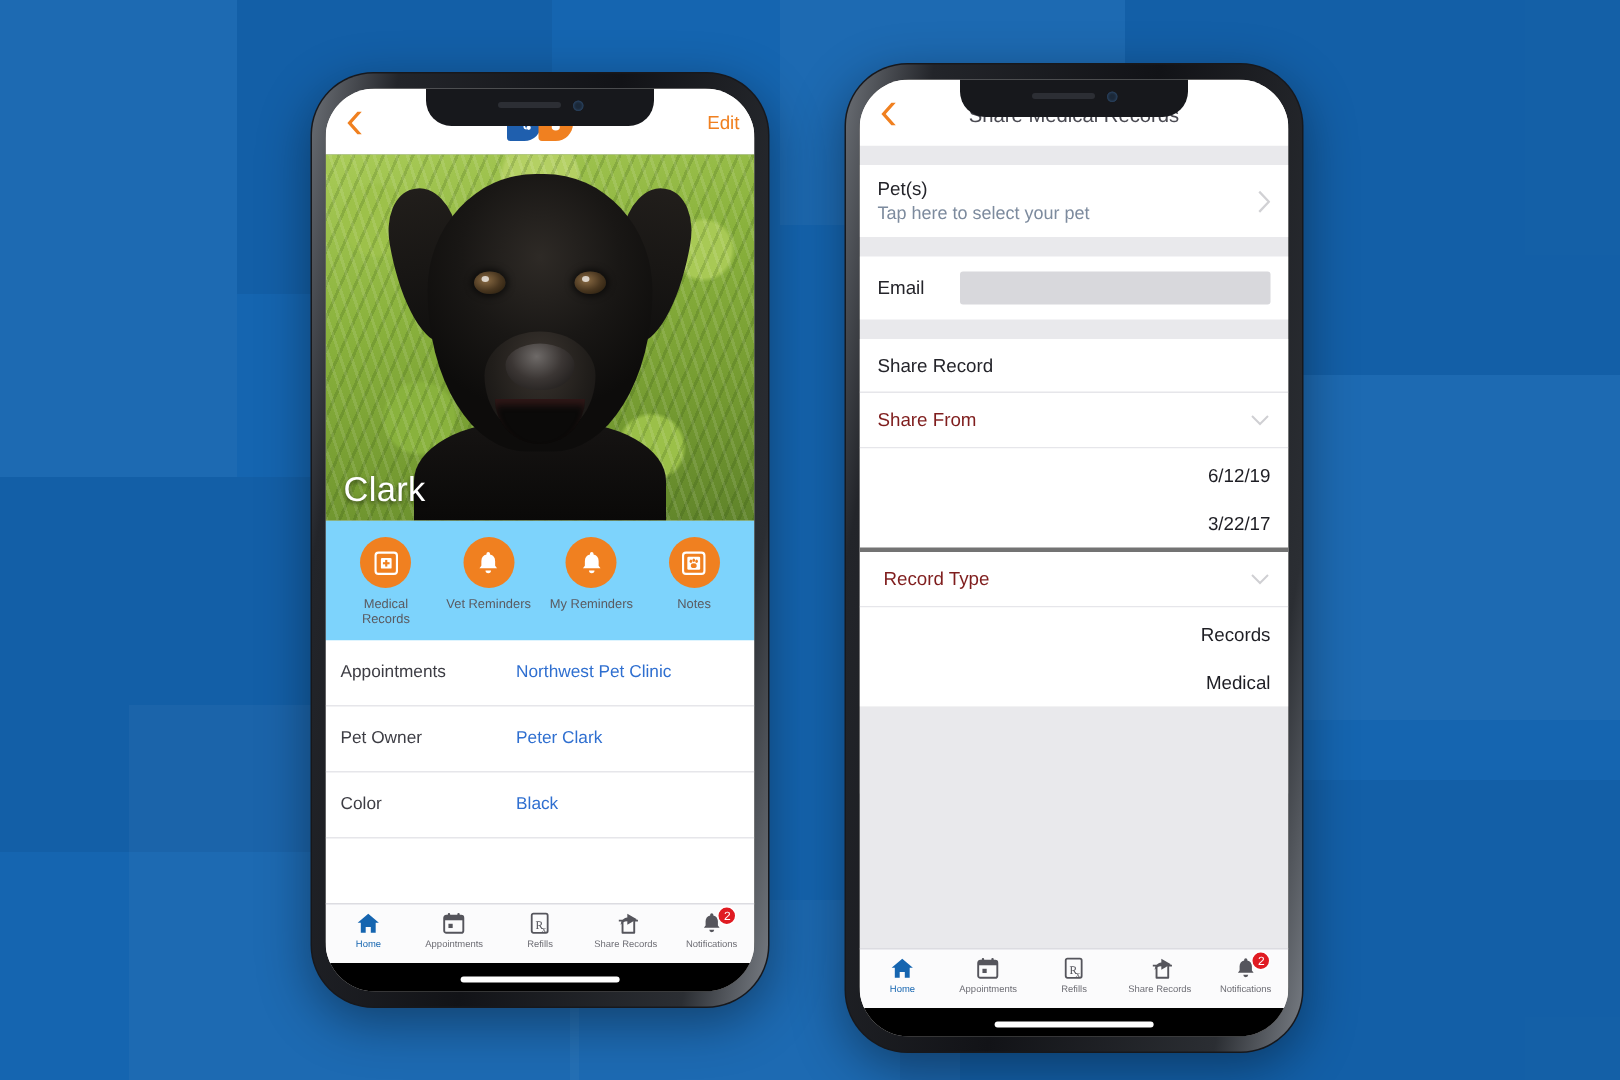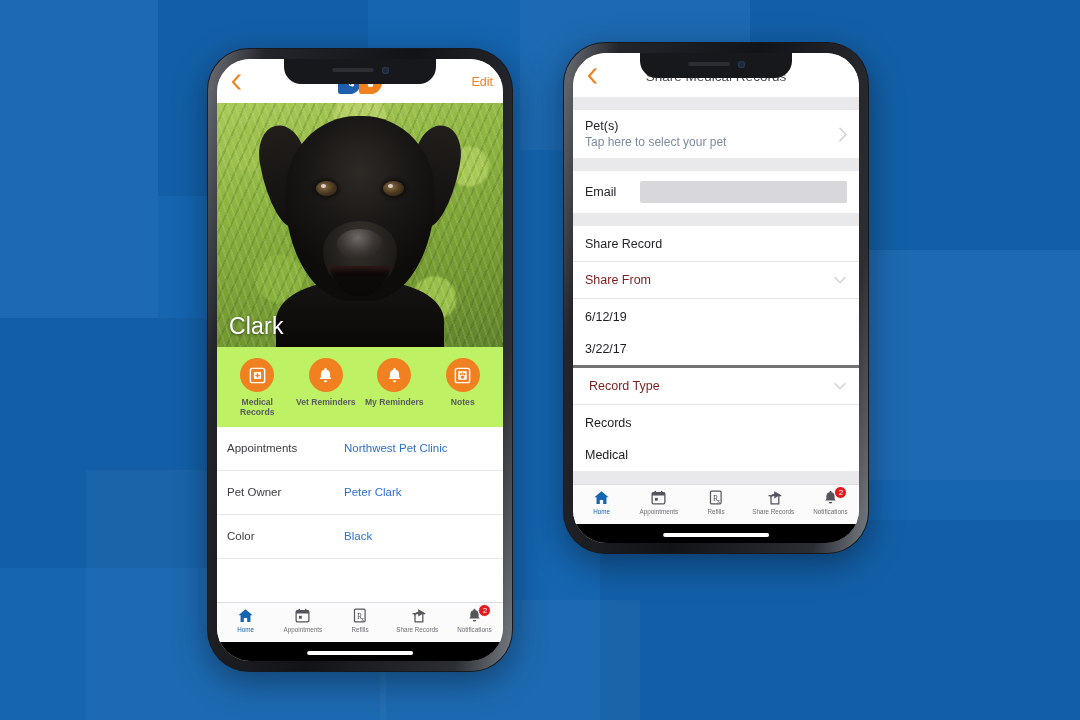--- a/index.html
+++ b/index.html
@@ -216,24 +216,23 @@
     color: #ffffff;
     font-size: 23px;
     letter-spacing: 0.2px;
     text-shadow: 0 1px 3px rgba(0,0,0,0.55);
     z-index: 3;
   }
 
   
   .actions {
     display: flex;
-    background: #bef264;
+    background: #7dd3fc;
     padding: 11px 6px 9px;
     flex: 0 0 auto;
-    font-weight: bold;
   }
   .action {
     flex: 1;
     display: flex; flex-direction: column;
     align-items: center;
     gap: 5px;
     cursor: pointer;
   }
   .action .circle {
     width: 34px; height: 34px;
@@ -345,21 +344,21 @@
     display: flex; align-items: center;
     padding: 11px 12px;
     background: #fff;
     border-bottom: 1px solid #e6e6ea;
     cursor: pointer;
   }
   .picker-row .plbl { flex: 1; font-size: 12.5px; color: #7f1d1d; }
   .chev-down { width: 14px; height: 8px; opacity: 0.4; }
   .val-row {
     padding: 9px 12px;
-    text-align: left;
+    text-align: right;
     font-size: 12.5px;
     color: #1e1e24;
     background: #fff;
   }
   .val-row.first { padding-top: 11px; }
   .filler { background: #e9e9ec; height: 58px; }
 </style>
 </head>
 <body>
 
@@ -528,21 +527,21 @@
             <div class="badge">2</div>
           </div>
         </div>
 
       </div>
       <div class="black-base"></div>
       <div class="home-indicator"></div>
     </div>
   </div>
 
-  <div class="phone" style="left:563px;top:42px;width:306px;height:512px;">
+  <div class="phone" style="left:563px;top:42px;width:306px;height:660px;">
     <div class="screen">
       <div class="notch">
         <div class="speaker"></div>
         <div class="cam"></div>
       </div>
 
       <div class="viewport">
 
         <div class="navbar">
           <svg class="back-chevron" viewBox="0 0 24 24">

